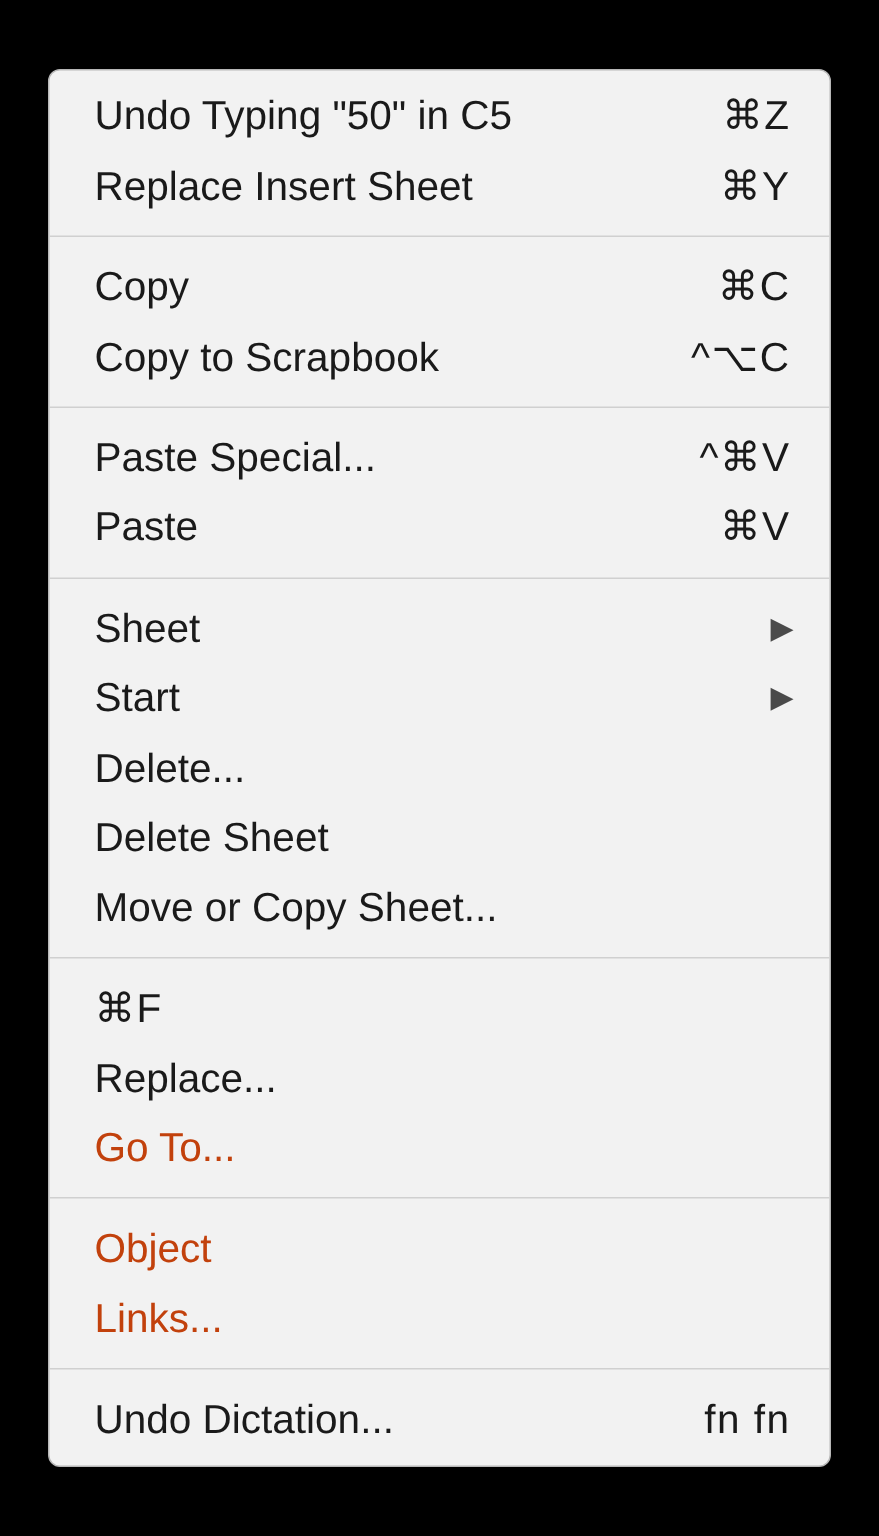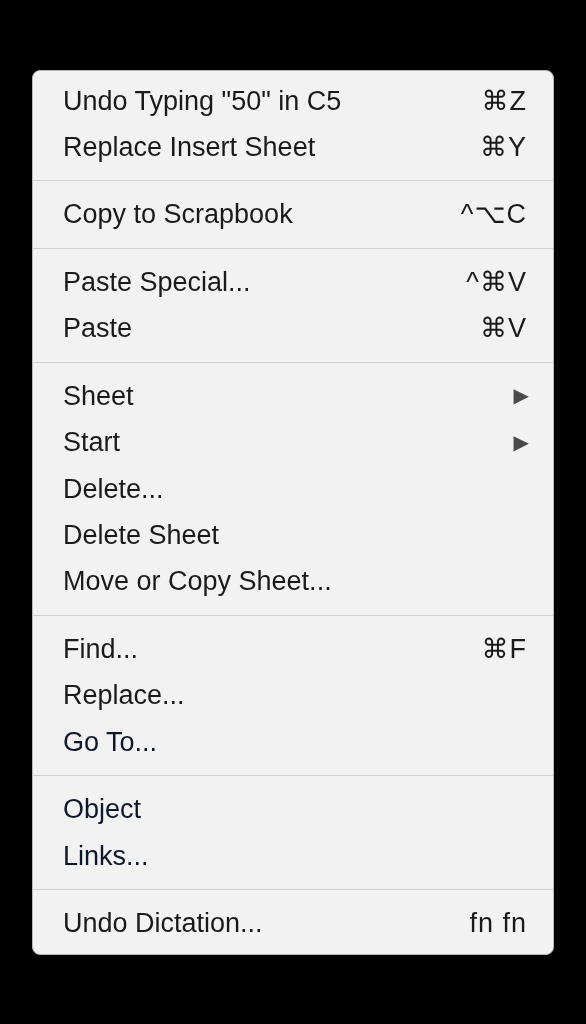--- a/index.html
+++ b/index.html
@@ -30,21 +30,21 @@
       align-items: center;
       justify-content: space-between;
       padding: 5px 26px 5px 30px;
       font-size: 27px;
       line-height: 1.35;
       color: #1a1a1a;
       cursor: default;
       position: relative;
     }
     .menu-item.disabled {
-      color: #0f172a;
+      color: #c2410c;
     }
     .menu-item .label {
       flex: 1;
       white-space: nowrap;
     }
     .menu-item .shortcut {
       color: #1a1a1a;
       font-size: 27px;
       text-align: right;
       white-space: nowrap;
@@ -72,20 +72,24 @@
     <span class="shortcut">⌘Z</span>
   </div>
   <div class="menu-item">
     <span class="label">Replace Insert Sheet</span>
     <span class="shortcut">⌘Y</span>
   </div>
 
   <div class="separator"></div>
 
   <div class="menu-item">
+    <span class="label">Copy</span>
+    <span class="shortcut">⌘C</span>
+  </div>
+  <div class="menu-item">
     <span class="label">Copy to Scrapbook</span>
     <span class="shortcut">^⌥C</span>
   </div>
 
   <div class="separator"></div>
 
   <div class="menu-item">
     <span class="label">Paste Special...</span>
     <span class="shortcut">^⌘V</span>
   </div>
@@ -110,21 +114,20 @@
   <div class="menu-item">
     <span class="label">Delete Sheet</span>
   </div>
   <div class="menu-item">
     <span class="label">Move or Copy Sheet...</span>
   </div>
 
   <div class="separator"></div>
 
   <div class="menu-item">
-    <span class="label">Find...</span>
     <span class="shortcut">⌘F</span>
   </div>
   <div class="menu-item">
     <span class="label">Replace...</span>
   </div>
   <div class="menu-item disabled">
     <span class="label">Go To...</span>
   </div>
 
   <div class="separator"></div>

